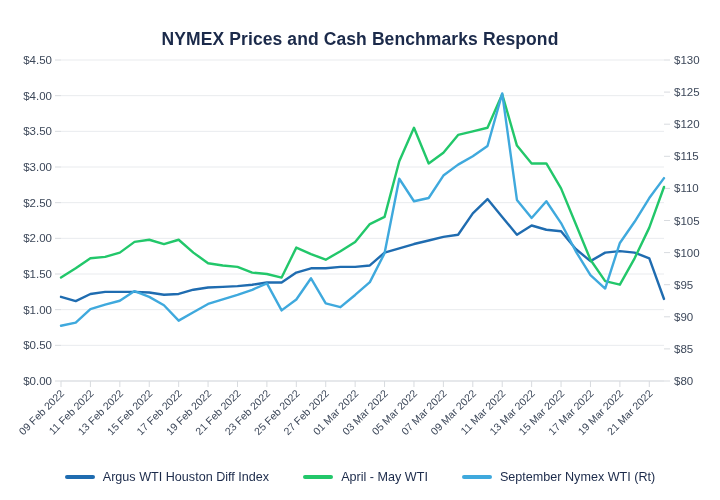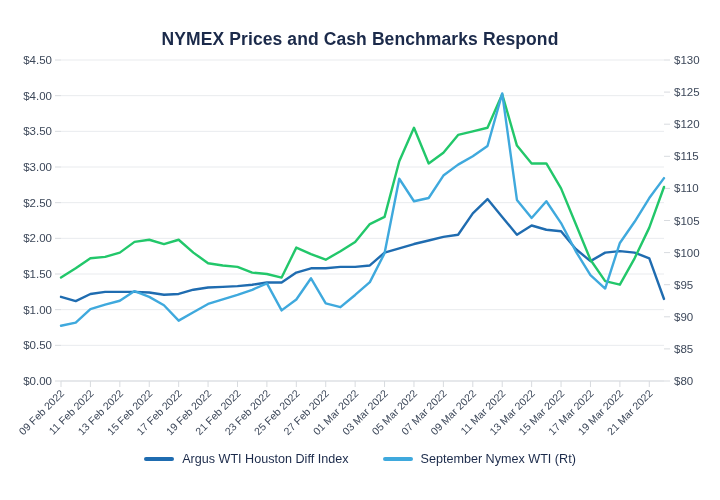--- a/index.html
+++ b/index.html
@@ -61,21 +61,21 @@
   }
   .series-path {
     fill: none;
     stroke-width: 2.4;
     stroke-linejoin: round;
     stroke-linecap: round;
   }
   #legend {
     position: absolute;
     left: 0;
-    top: 452px;
+    top: 470px;
     width: 720px;
     display: flex;
     justify-content: center;
     align-items: center;
     gap: 34px;
   }
   .legend-item {
     display: flex;
     align-items: center;
     gap: 8px;
@@ -212,18 +212,22 @@
         <path d="M61.00,325.79 L75.71,322.58 L90.41,309.10 L105.12,304.60 L119.83,300.75 L134.54,291.12 L149.24,296.90 L163.95,305.24 L178.66,320.65 L193.37,312.31 L208.07,303.96 L222.78,299.47 L237.49,294.97 L252.20,289.84 L266.90,283.42 L281.61,310.38 L296.32,299.47 L311.02,278.28 L325.73,303.32 L340.44,307.17 L355.15,294.97 L369.85,282.13 L384.56,253.24 L399.27,178.77 L413.98,201.24 L428.68,198.03 L443.39,175.56 L458.10,164.65 L472.80,156.30 L487.51,146.03 L502.22,93.38 L516.93,199.96 L531.63,217.93 L546.34,201.24 L561.05,223.07 L575.76,251.32 L590.46,275.07 L605.17,288.55 L619.88,242.97 L634.59,221.78 L649.29,198.03 L664.00,178.13" class="series-path" stroke="#3fa9dd"></path>
       </g>
   </svg>
 
   <div id="legend">
       <div class="legend-item">
         <span class="legend-swatch" style="background: rgb(31, 108, 176);"></span>
         <span class="legend-text">Argus WTI Houston Diff Index</span>
       </div>
       <div class="legend-item">
+        <span class="legend-swatch" style="background: rgb(34, 199, 106);"></span>
+        <span class="legend-text">April - May WTI</span>
+      </div>
+      <div class="legend-item">
         <span class="legend-swatch" style="background: rgb(63, 169, 221);"></span>
         <span class="legend-text">September Nymex WTI (Rt)</span>
       </div>
     </div>
 
 </div>
 
 </body></html>

